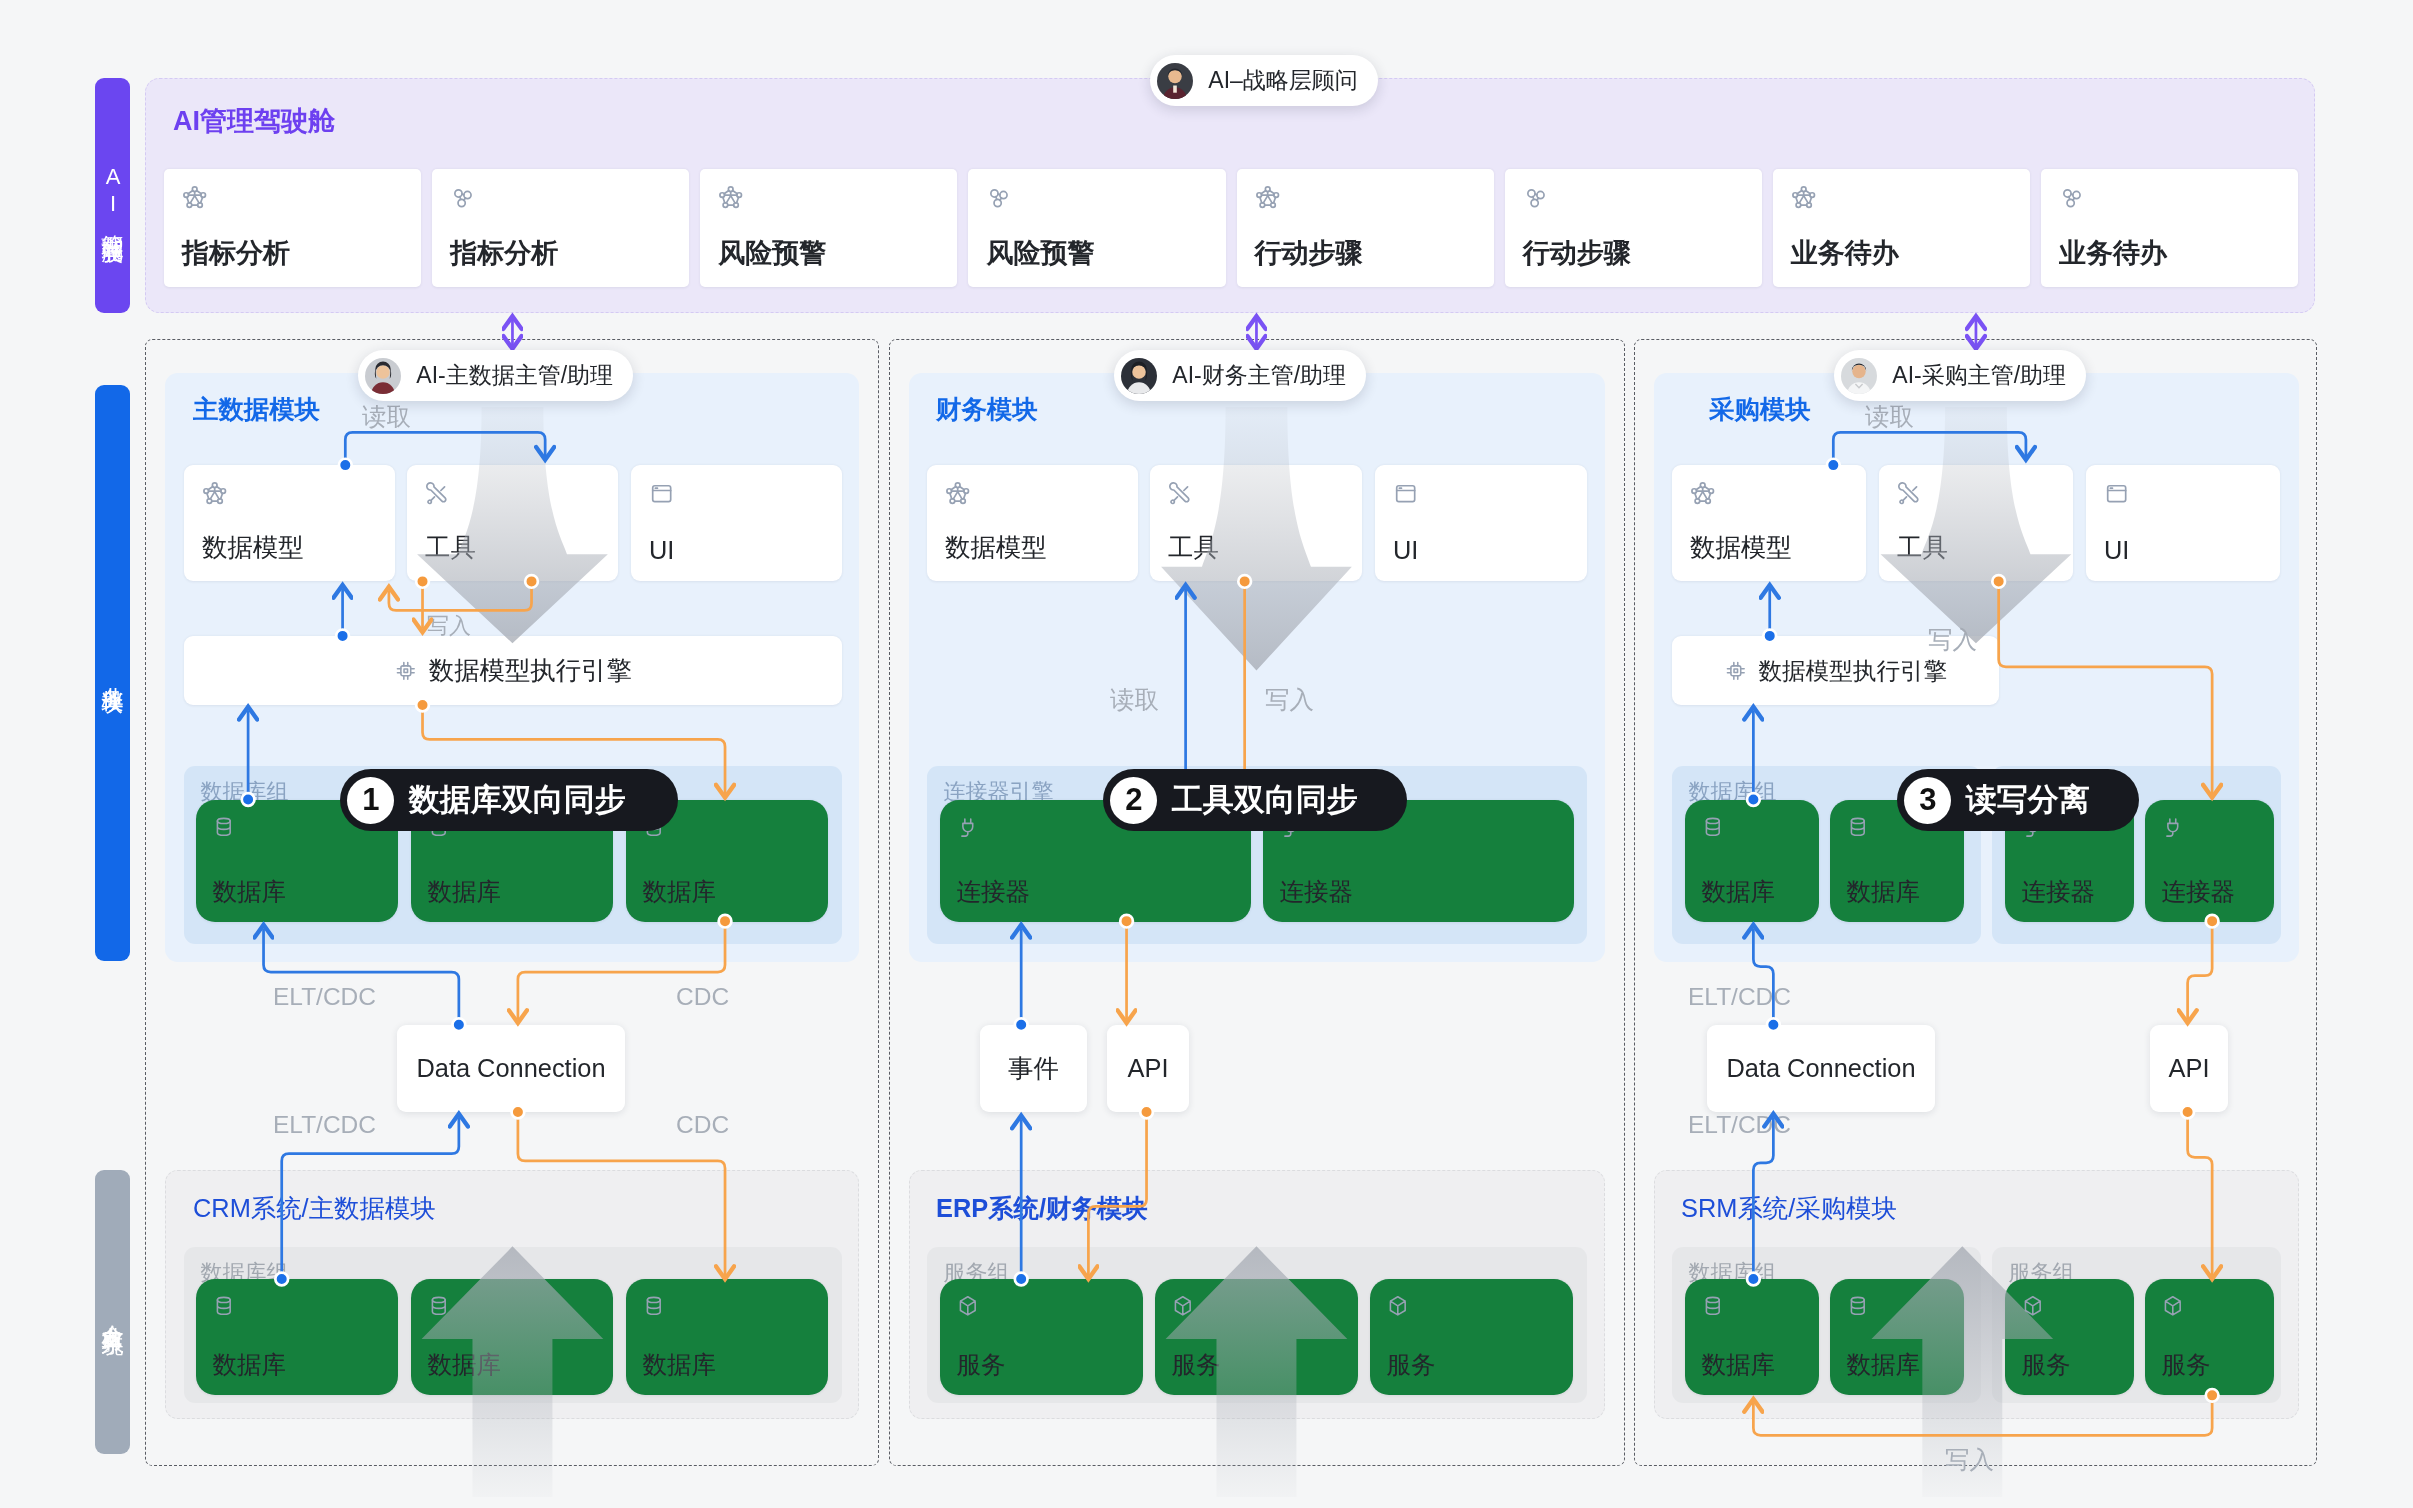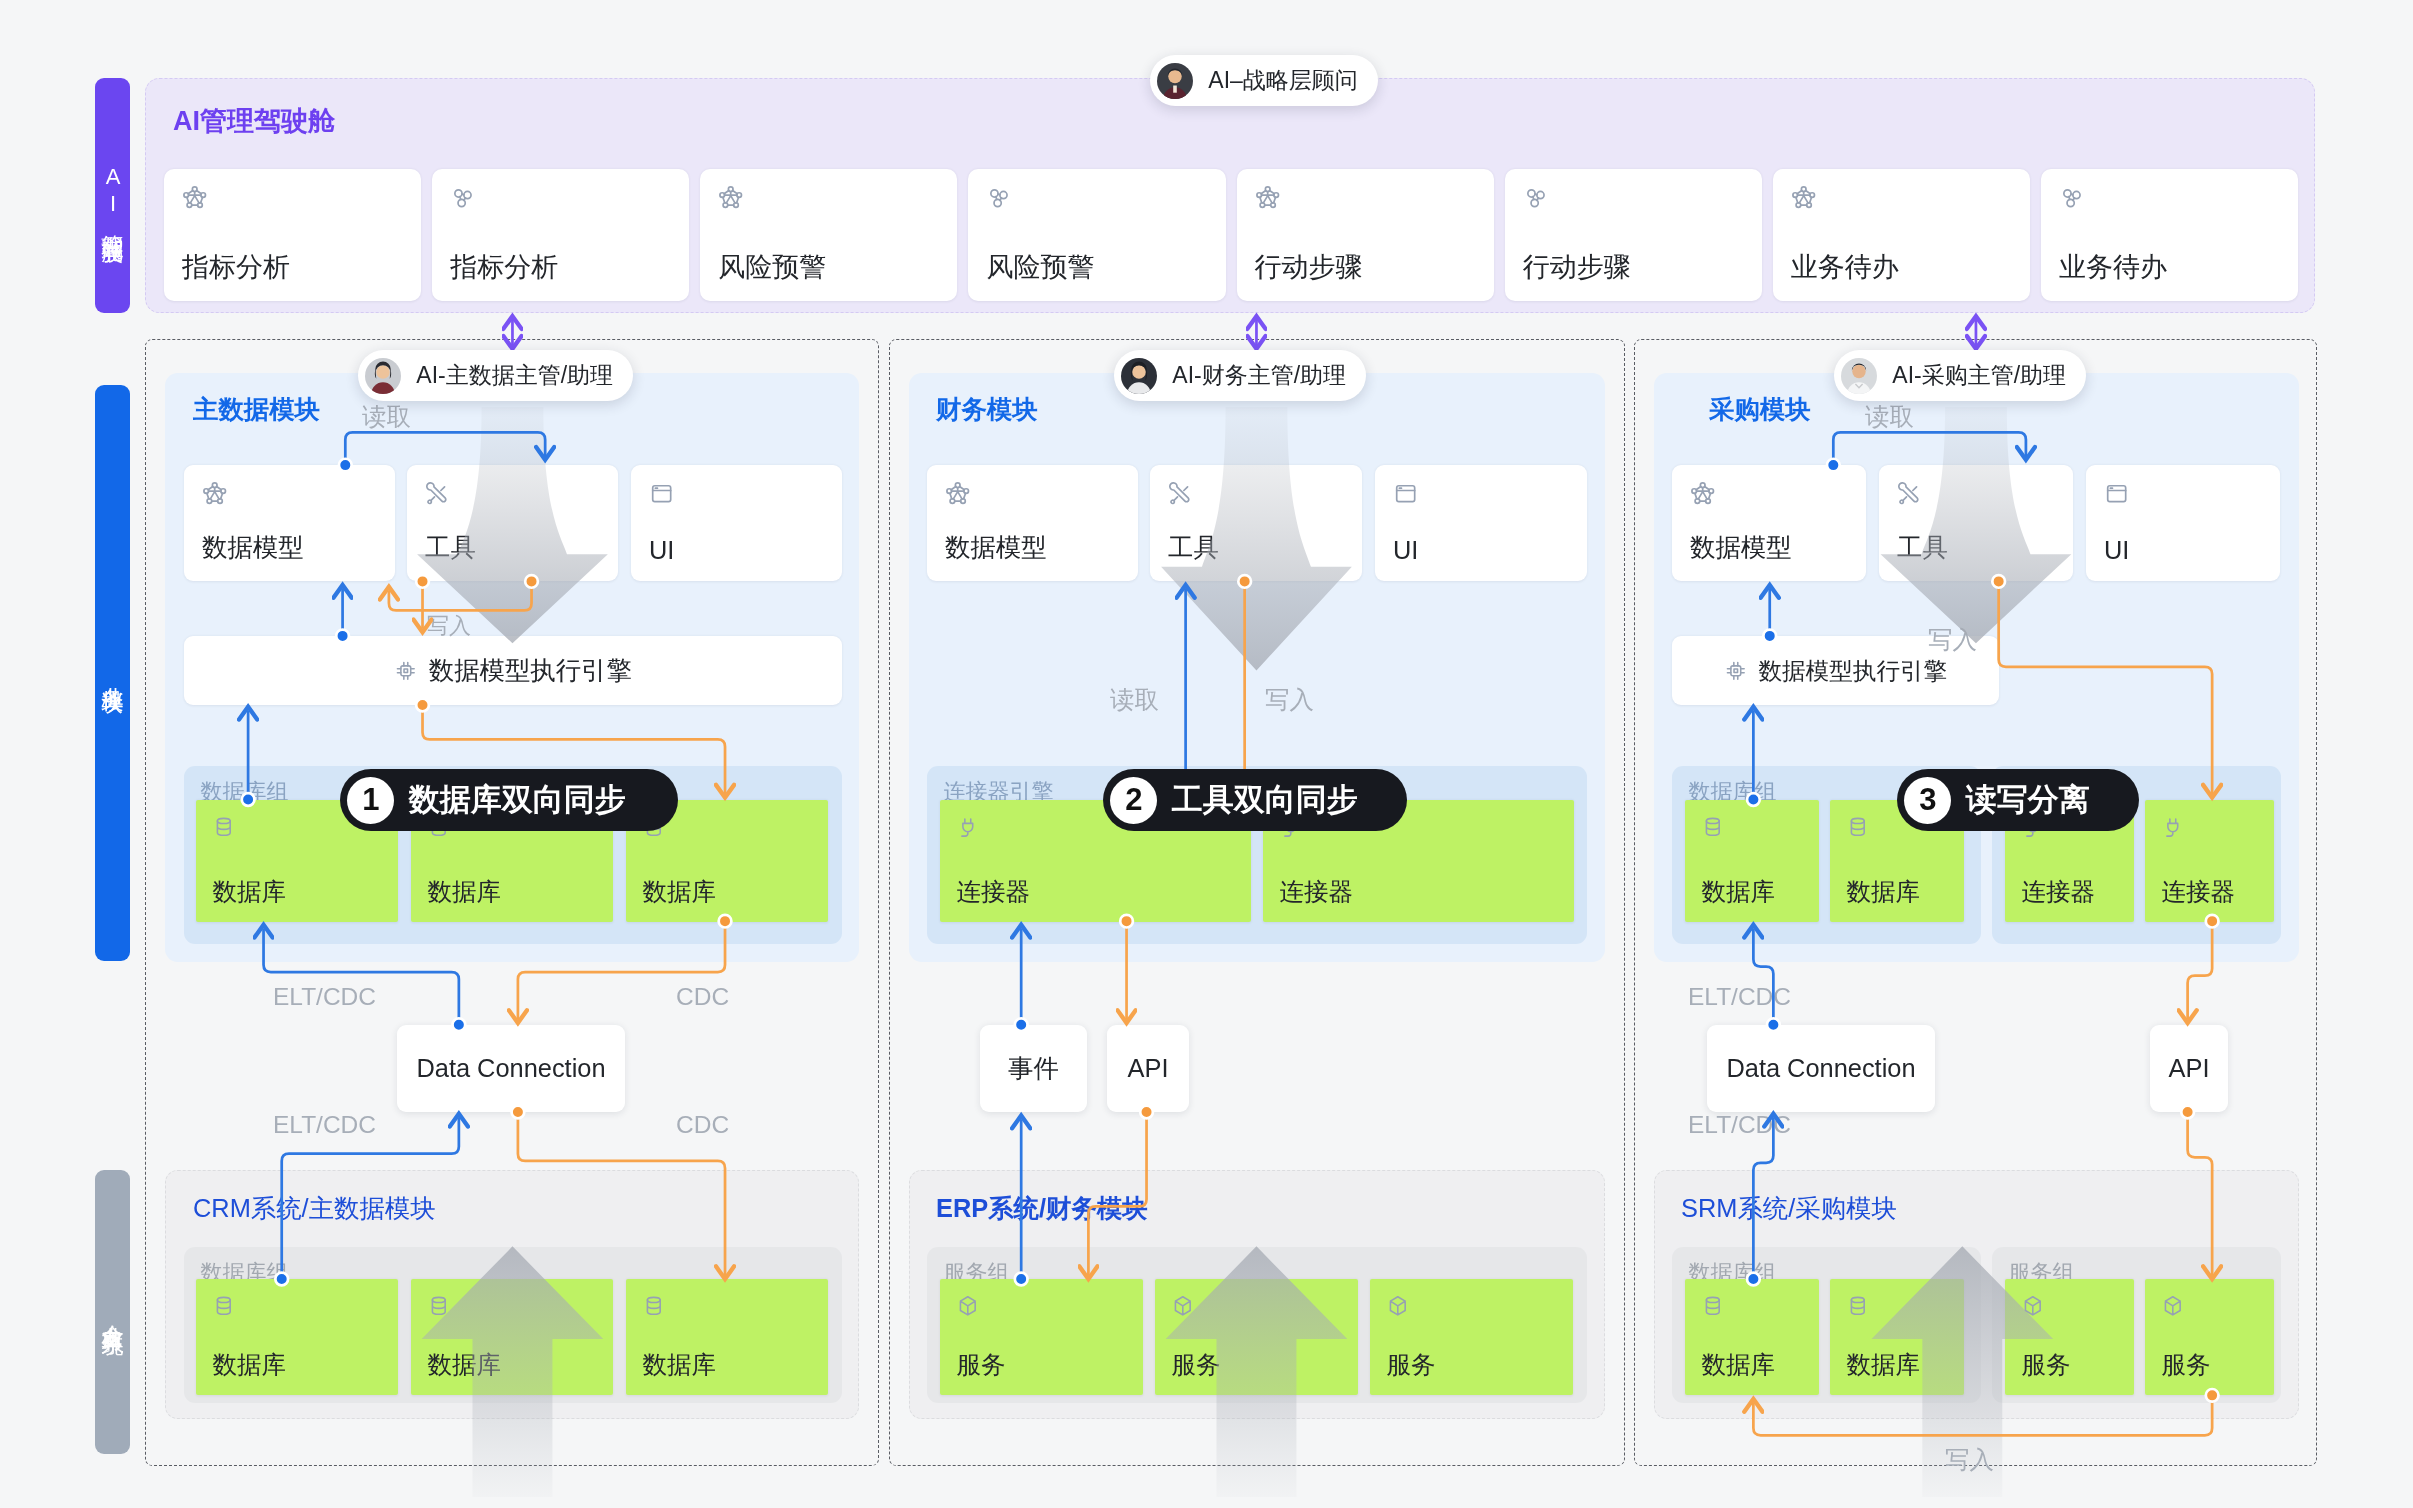--- a/index.html
+++ b/index.html
@@ -17,22 +17,23 @@
     writing-mode:vertical-rl;text-orientation:upright;
   }
   
   .cockpit{
     position:absolute;left:145px;top:78px;width:2170px;height:235px;
     background:#ebe7f9;border:1.8px dashed #d4caf3;border-radius:14.5px;box-sizing:border-box;
   }
   .cockpit-title{position:absolute;left:27px;top:23.6px;font-size:27px;font-weight:bold;color:#6d40f0;}
   .cockpit-cards{position:absolute;left:18px;top:90px;width:2134px;display:flex;gap:11px;}
   .ccard{
-    flex:1;height:132px;background:#fff;border-radius:10px;position:relative;
+    flex:1;height:118px;background:#fff;border-radius:5px;position:relative;
     box-shadow:0 0.9px 2.7px rgba(30,40,60,.08);
+    font-weight:bold;
   }
   .ccard .ic{position:absolute;left:18px;top:16.4px;width:25.4px;height:25.4px;}
   .ccard .lbl{position:absolute;left:18px;bottom:16.4px;font-size:27px;color:#23262b;}
   
   .colbox{position:absolute;top:339px;height:1127px;border:1.8px dashed #5a5d64;border-radius:7.3px;box-sizing:border-box;}
   
   .mpanel{position:absolute;top:373px;height:589px;background:#e8f1fc;border-radius:12.7px;}
   .mtitle{position:absolute;font-size:25.4px;font-weight:bold;color:#1268e8;}
   .card{
     position:absolute;background:#fff;border-radius:9px;height:116px;
@@ -44,21 +45,21 @@
     position:absolute;top:636px;height:69px;background:#fff;border-radius:9px;
     display:flex;align-items:center;justify-content:center;gap:11px;font-size:25.4px;color:#23262b;
     box-shadow:0 0.9px 2.7px rgba(30,40,60,.08);
   }
   .engine .ic{width:23.6px;height:23.6px;}
   .band{position:absolute;background:#d4e5f7;border-radius:11px;}
   .band.gray{background:#e6e7e9;}
   .band-h{position:absolute;left:16.4px;top:11px;font-size:22px;color:#8aa3c2;}
   .band.gray .band-h{color:#a2a8b0;}
   .scard{
-    position:absolute;background:#bef264;border-radius:2px;height:122px;
+    position:absolute;background:#15803d;border-radius:19px;height:122px;
     box-shadow:0 0.9px 2.7px rgba(30,40,60,.08);
   }
   .scard .ic{position:absolute;left:16.4px;top:14.5px;width:23.6px;height:23.6px;}
   .scard .lbl{position:absolute;left:16.4px;bottom:14.5px;font-size:24.5px;color:#23262b;}
   
   .mwbox{
     position:absolute;top:1025px;height:87px;background:#fff;border-radius:9px;
     display:flex;align-items:center;justify-content:center;font-size:25.4px;color:#23262b;
     box-shadow:0 1.8px 7.3px rgba(30,40,60,.10);
   }

